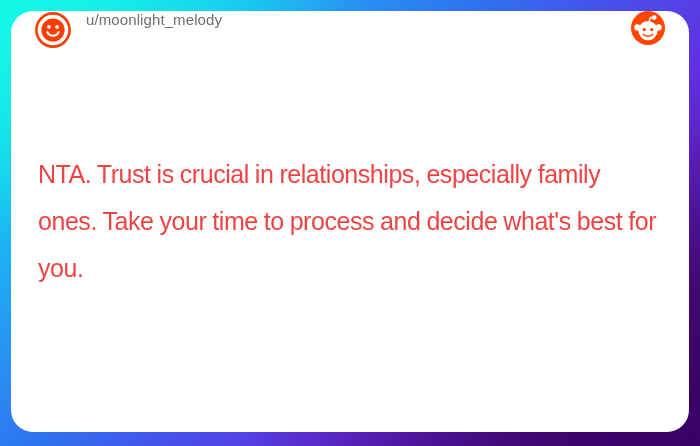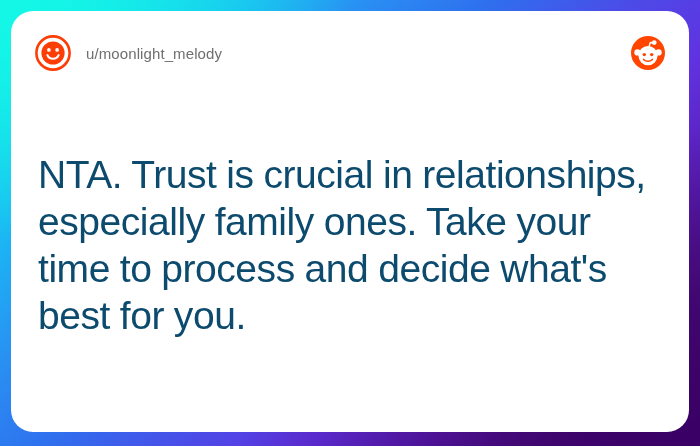--- a/index.html
+++ b/index.html
@@ -46,21 +46,21 @@
     overflow: hidden;
   }
 
   #header {
     position: absolute;
     left: 0;
     top: 0;
     right: 0;
     height: 84px;
     display: flex;
-    align-items: center;
+    align-items: flex-start;
     padding: 0 24px 0 23px;
     box-sizing: border-box;
   }
 
   .avatar {
     width: 38px;
     height: 38px;
     flex: 0 0 38px;
     display: block;
   }
@@ -84,23 +84,23 @@
     flex: 0 0 34px;
     display: block;
   }
 
   #body-text {
     position: absolute;
     left: 27px;
     right: 30px;
     top: 140px;
     font-family: "Liberation Sans", sans-serif;
-    font-size: 39px;
+    font-size: 25px;
     line-height: 47px;
-    color: #0c4a6e;
+    color: #ef4444;
     letter-spacing: -0.45px;
     word-spacing: -0.5px;
     white-space: pre-wrap;
   }
 </style>
 </head>
 <body>
 
 <div id="stage">
 

